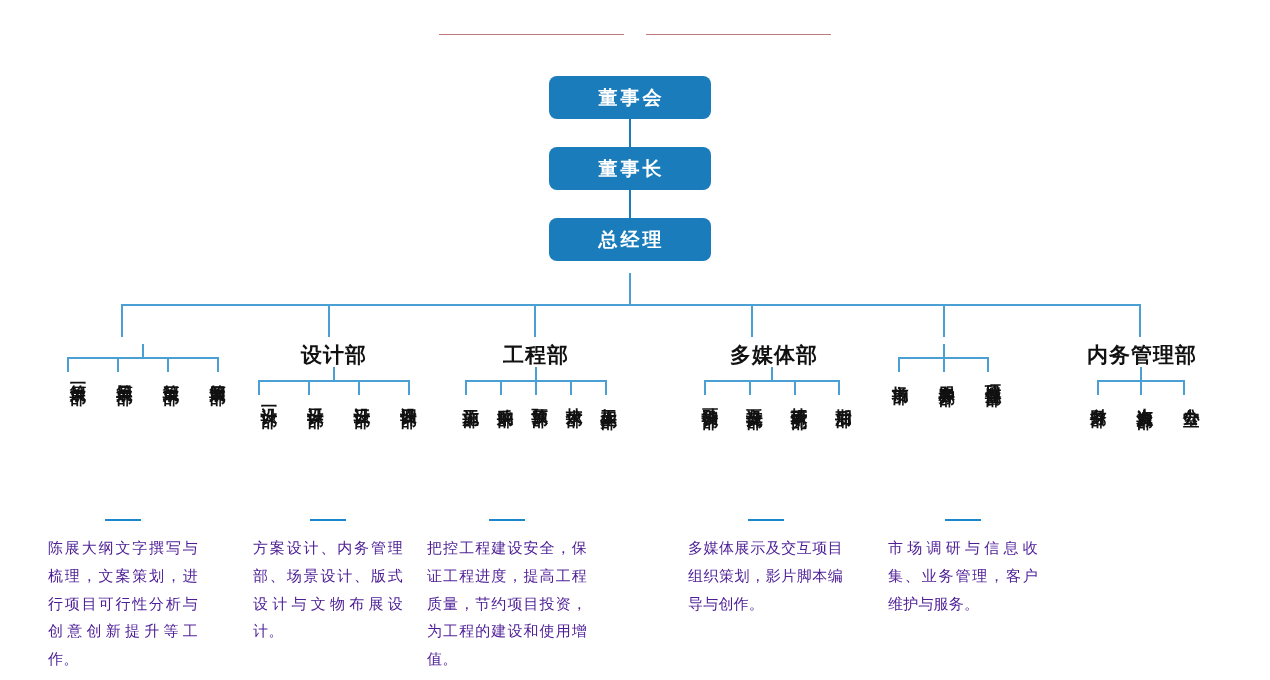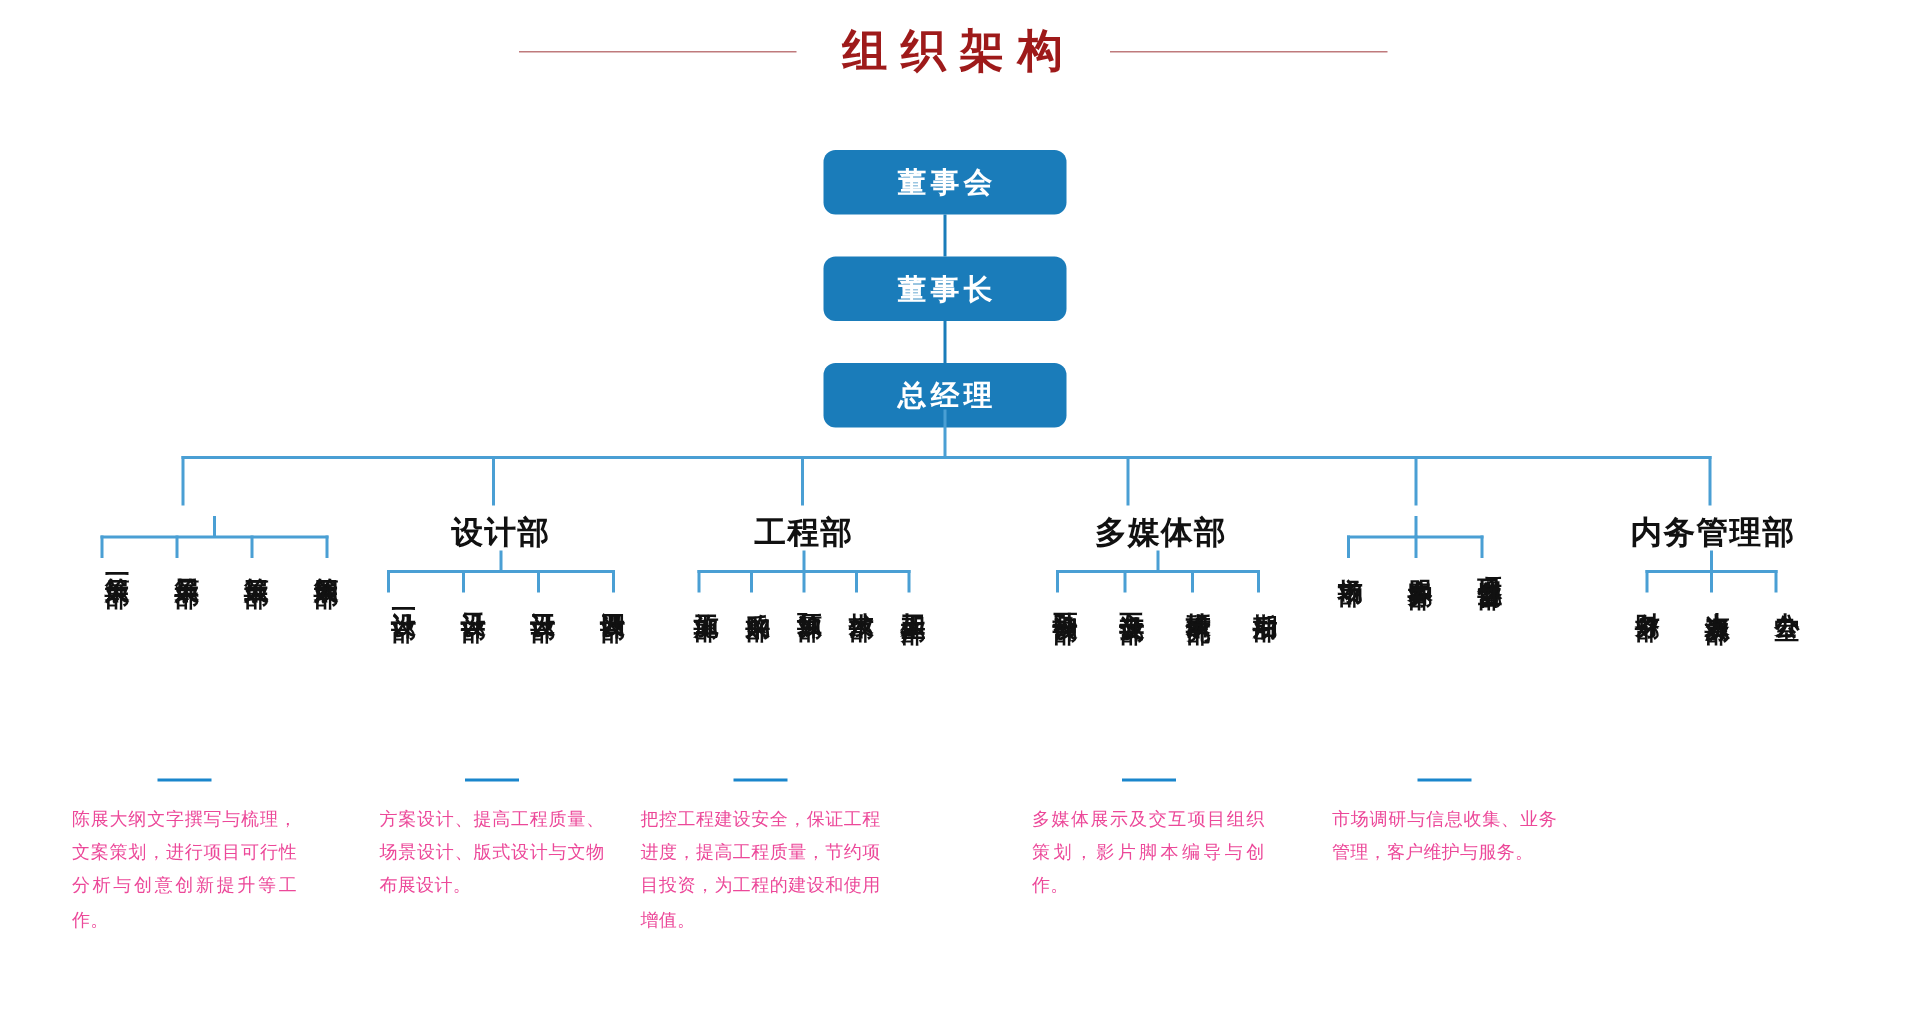--- a/index.html
+++ b/index.html
@@ -39,21 +39,21 @@
     letter-spacing: 9px;
     color: #9e1a1a;
     white-space: nowrap;
     text-indent: 9px;
   }
 
   
   .top-stack {
     position: absolute;
     left: 549px;
-    top: 100px;
+    top: 76px;
     width: 162px;
   }
   .exec-box {
     width: 162px;
     height: 43px;
     background: #1a7cba;
     border-radius: 8px;
     color: #ffffff;
     font-size: 19px;
     font-weight: bold;
@@ -145,34 +145,33 @@
   
   .desc-block {
     position: absolute;
   }
   .desc-rule {
     width: 36px; height: 2px;
     background: #1a86cc;
     margin: 0 auto 14px auto;
   }
   .desc-text {
-    font-size: 12px;
+    font-size: 15px;
     line-height: 1.85;
-    color: #ec4899;
+    color: #4c1d95;
     text-align: justify;
     text-align-last: left;
     letter-spacing: 0.2px;
   }
 </style>
 </head>
 <body>
 
 <div class="title-row">
   <div class="title-rule left"></div>
-  <div class="chart-title">组织架构</div>
   <div class="title-rule right"></div>
 </div>
 
 <div class="top-stack">
   <div class="exec-box">董事会</div>
   <div class="exec-gap"></div>
   <div class="exec-box">董事长</div>
   <div class="exec-gap"></div>
   <div class="exec-box">总经理</div>
 </div>
@@ -219,21 +218,21 @@
   </div>
   <div class="sub-units" style="gap:28px; padding-left:8px">
     <div class="sub-unit">设计一部</div>
     <div class="sub-unit">设计二部</div>
     <div class="sub-unit">设计三部</div>
     <div class="sub-unit">设计四部</div>
   </div>
 </div>
 <div class="desc-block" style="left:253px; top:519px; width:150px">
   <div class="desc-rule"></div>
-  <div class="desc-text">方案设计、提高工程质量、场景设计、版式设计与文物布展设计。</div>
+  <div class="desc-text">方案设计、内务管理部、场景设计、版式设计与文物布展设计。</div>
 </div>
 
 <div class="dept" style="left:440px; width:192px">
   <div class="dept-title">工程部</div>
   <div class="sub-connectors">
     <div class="sub-stem" style="left:95px"></div>
     <div class="sub-bar" style="left:25px; width:142px"></div>
     <div class="sub-drop" style="left:25px"></div>
     <div class="sub-drop" style="left:60px"></div>
     <div class="sub-drop" style="left:95px"></div>

